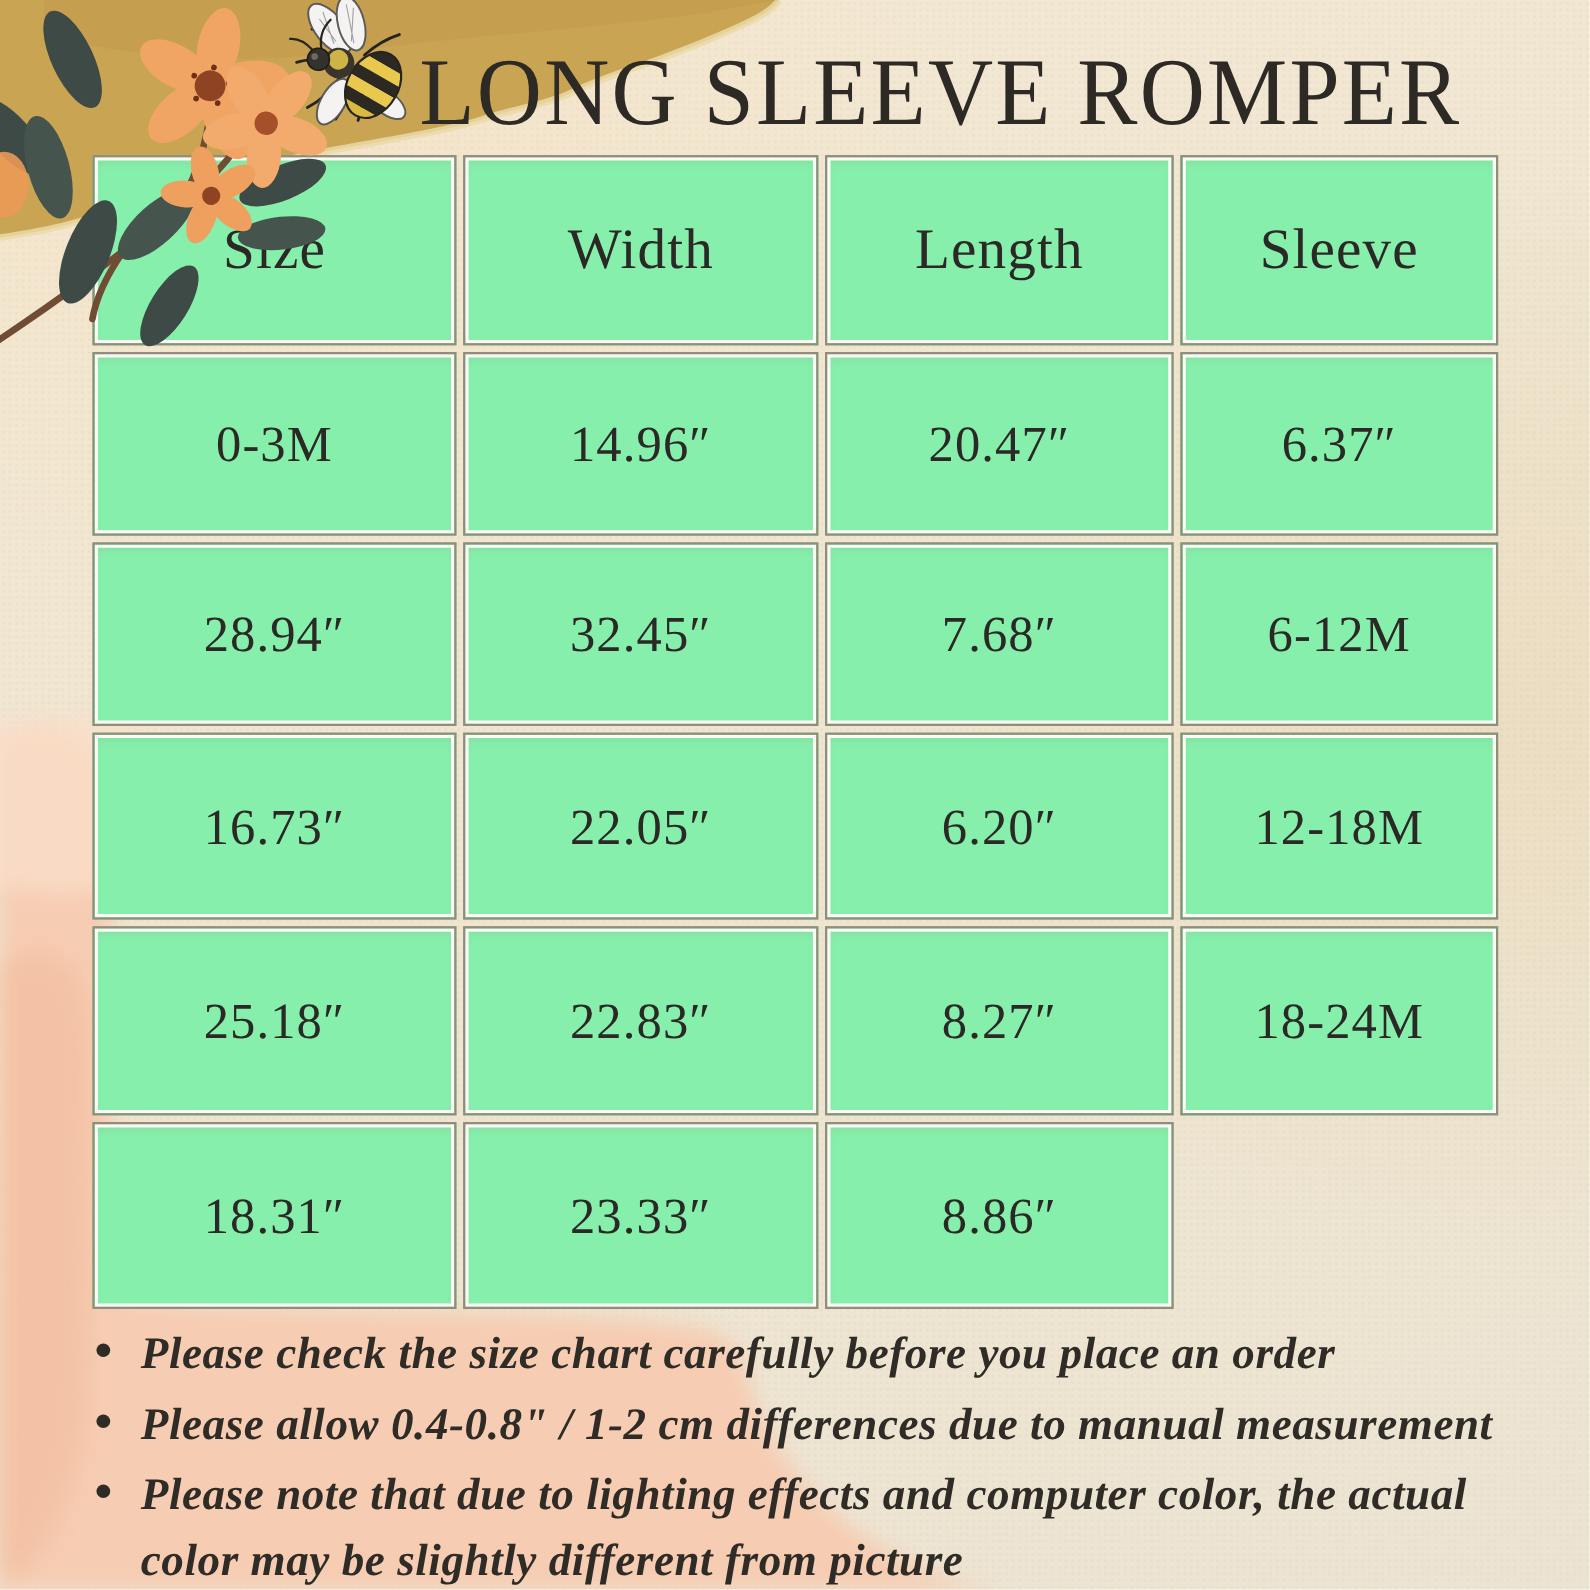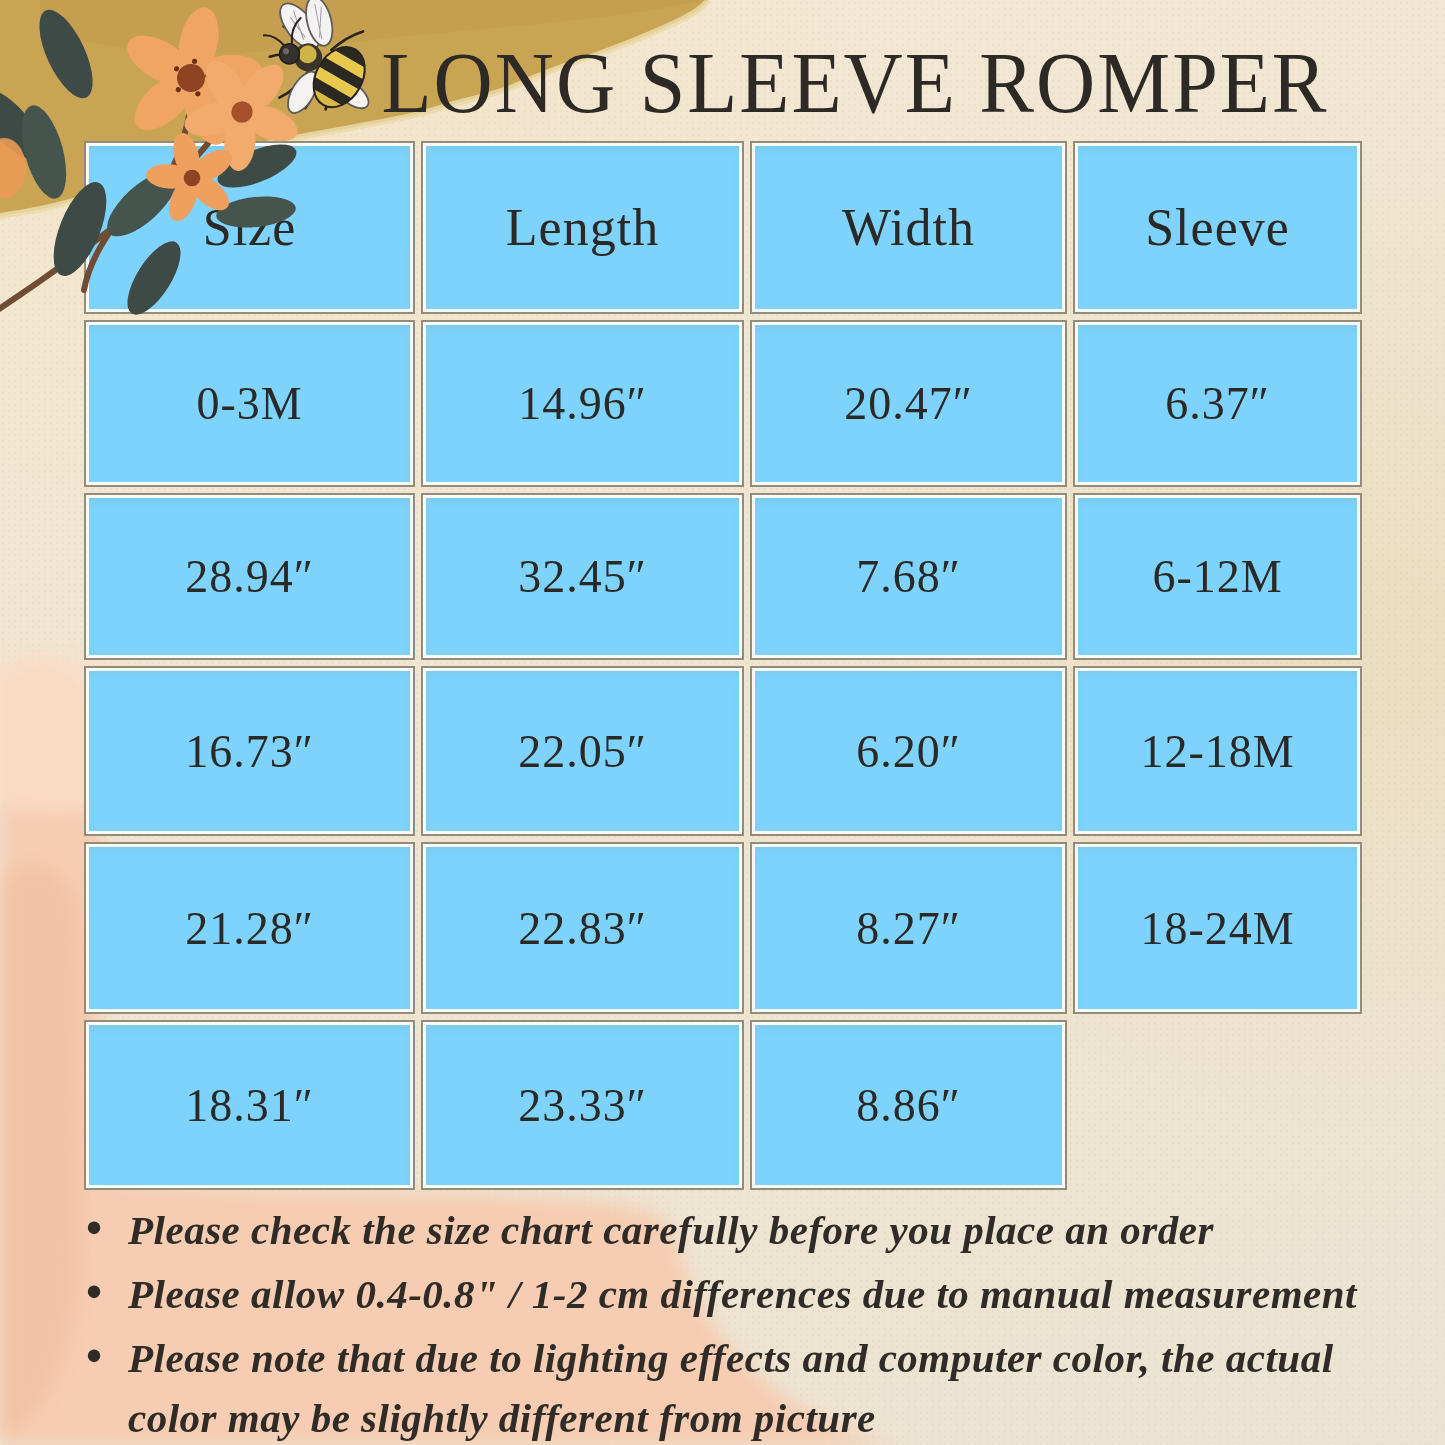--- a/index.html
+++ b/index.html
@@ -29,21 +29,21 @@
     transform:scaleY(1.06); transform-origin:top center;
   }
   .size-table {
     position:absolute; left:84px; top:141px; z-index:2;
     display:grid;
     grid-template-columns:331px 323px 317px 289px;
     grid-template-rows:173px 167px 167px 170px 172px 170px;
     column-gap:6px; row-gap:6px;
   }
   .cell {
-    background:#7dd3fc;
+    background:#86efac;
     border:2px solid #918c7c;
     box-shadow: inset 0 0 0 3px #fbfaf5, inset 0 5px 8px rgba(120,100,70,.10);
     display:flex; align-items:center; justify-content:center;
     font-size:46px; letter-spacing:1px; color:#2b2925;
   }
   .cell.head { font-size:52px; }
   .notes {
     position:absolute; left:84px; top:1200px; width:1316px; z-index:2;
     list-style:none;
     font-style:italic; font-weight:bold; font-size:41px;
@@ -82,40 +82,40 @@
            C520,568 606,572 644,582 C664,588 672,600 677,616 C692,684 748,762 848,802
            C868,810 888,814 910,817 L0,817 Z"></path>
   <ellipse filter="url(#soften)" cx="55" cy="105" rx="130" ry="80" fill="#fadfca" opacity=".75"></ellipse>
   <path filter="url(#soften)" fill="#f0b795" opacity=".45" d="M20,240 C60,230 85,260 82,330 L80,620 C78,700 60,760 20,800 L0,810 L0,250 Z"></path>
 </svg>
 
 <h1 id="page-title">LONG SLEEVE ROMPER</h1>
 
 <div class="size-table">
   <div class="cell head">Size</div>
+  <div class="cell head">Width</div>
   <div class="cell head">Length</div>
-  <div class="cell head">Width</div>
   <div class="cell head">Sleeve</div>
 
   <div class="cell">0-3M</div>
   <div class="cell">14.96″</div>
   <div class="cell">20.47″</div>
   <div class="cell">6.37″</div>
 
   <div class="cell">28.94″</div>
   <div class="cell">32.45″</div>
   <div class="cell">7.68″</div>
 
   <div class="cell">6-12M</div>
   <div class="cell">16.73″</div>
   <div class="cell">22.05″</div>
   <div class="cell">6.20″</div>
 
   <div class="cell">12-18M</div>
-  <div class="cell">21.28″</div>
+  <div class="cell">25.18″</div>
   <div class="cell">22.83″</div>
   <div class="cell">8.27″</div>
 
   <div class="cell">18-24M</div>
   <div class="cell">18.31″</div>
   <div class="cell">23.33″</div>
   <div class="cell">8.86″</div>
 </div>
 
 <ul class="notes">

